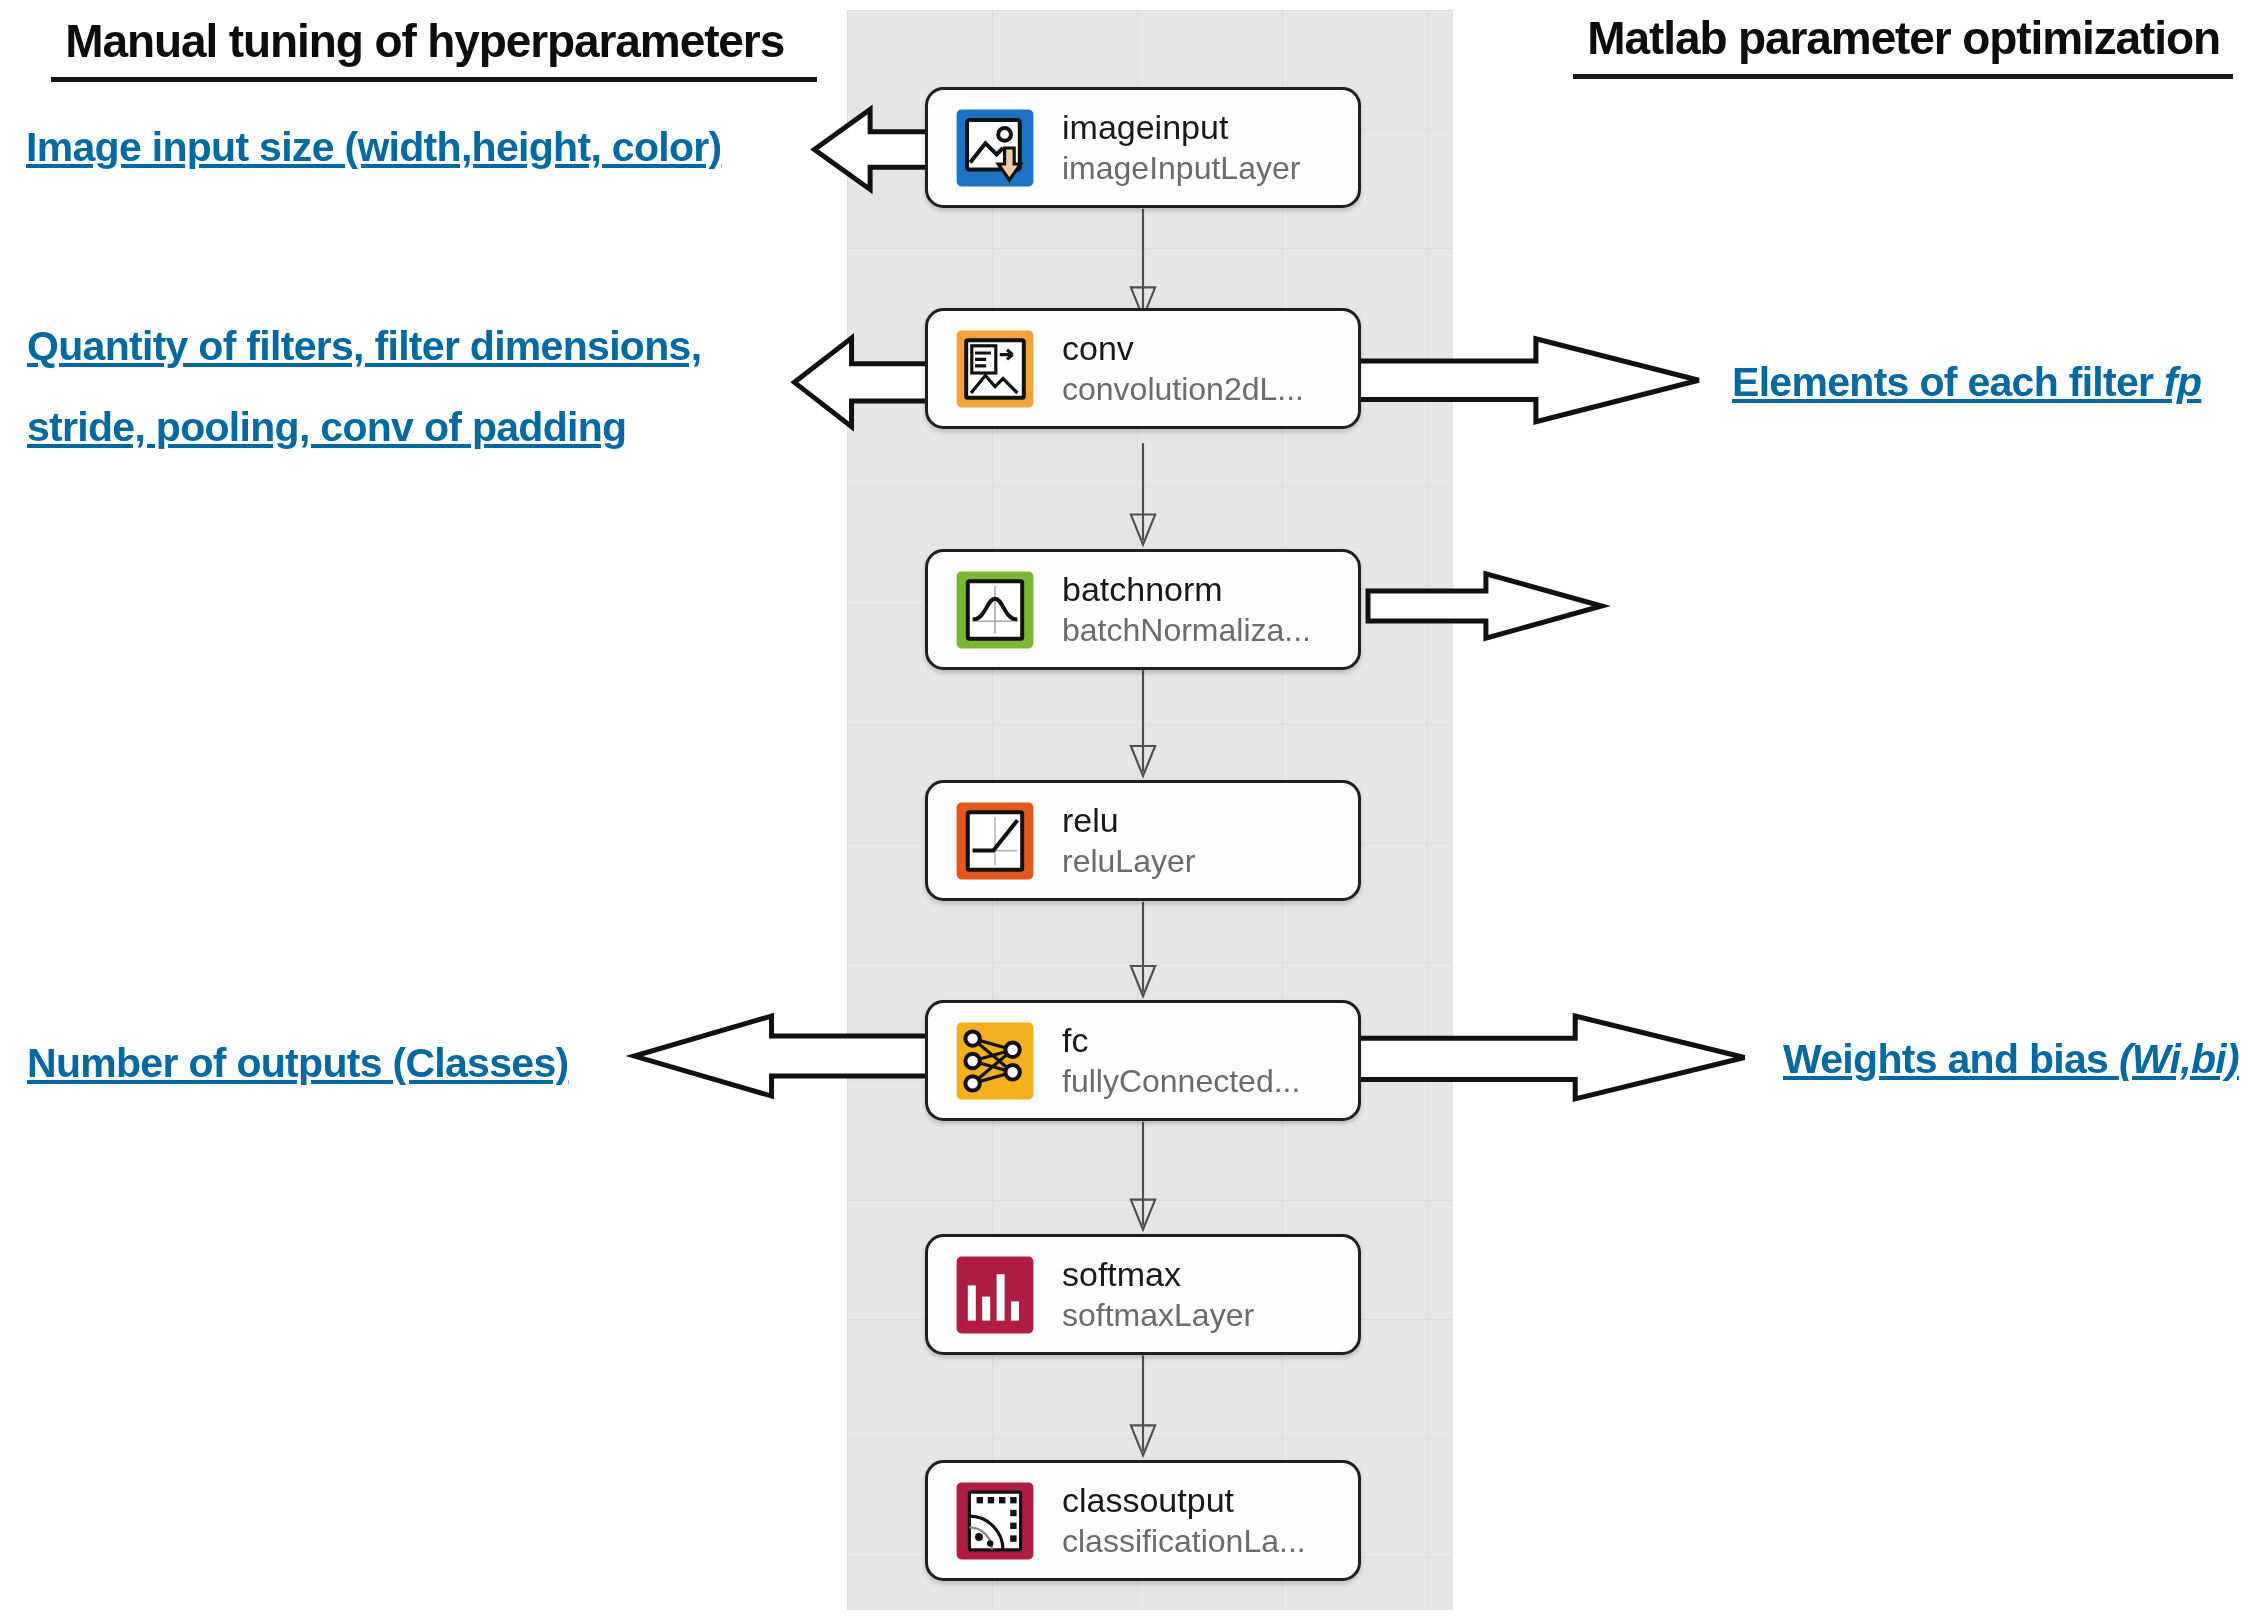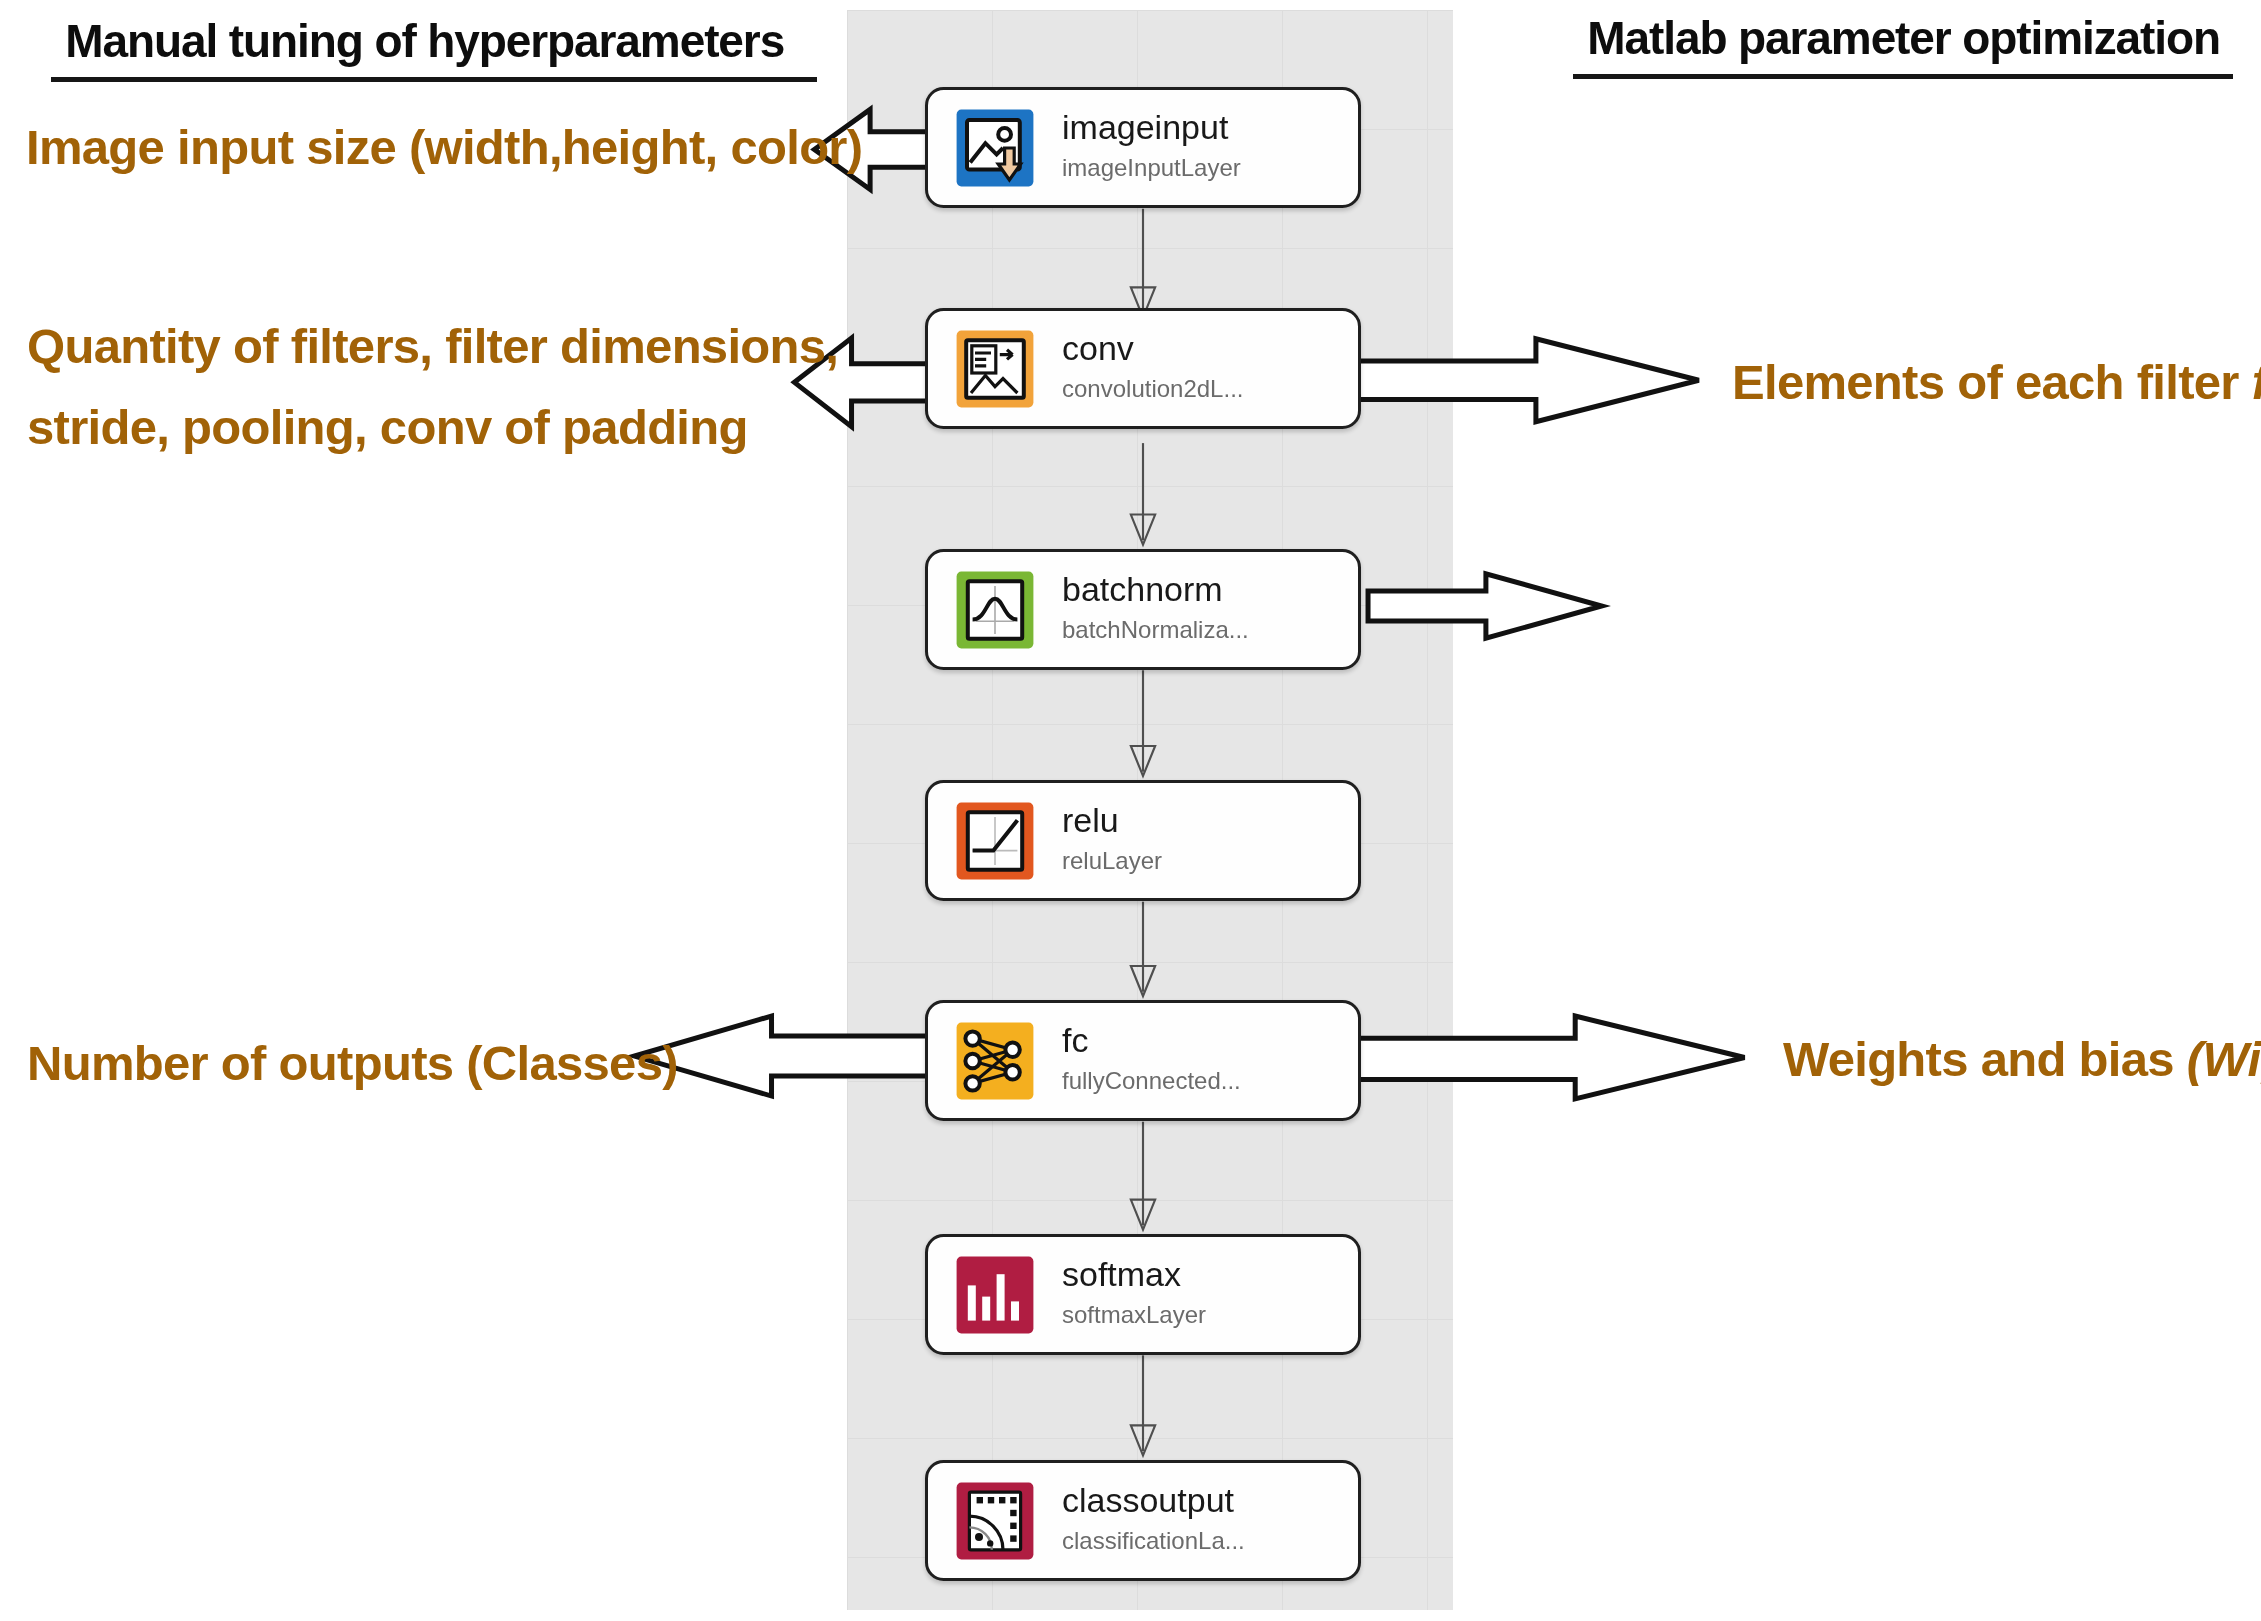--- a/index.html
+++ b/index.html
@@ -21,43 +21,43 @@
   
   .heading{
     position:absolute;font-size:46px;font-weight:700;letter-spacing:-1.1px;
     white-space:nowrap;border-bottom:5px solid #161616;padding:0 33px 8.6px 14.3px;
     z-index:4;color:#0d0d0d;
   }
   .heading-left{left:51px;top:14.3px;text-align:center;}
   .heading-right{left:1573px;top:11.4px;padding-right:13px;}
   
   .annot{
-    position:absolute;font-size:49px;font-weight:700;letter-spacing:-0.7px;
-    white-space:nowrap;line-height:81px;z-index:4;color:#a16207;
+    position:absolute;font-size:41px;font-weight:700;letter-spacing:-0.7px;
+    white-space:nowrap;line-height:81px;z-index:4;color:#0369a1;text-decoration:underline;
   }
   .annot em{font-style:italic;font-weight:700;}
   .annot-l1{left:26px;top:107px;}
   .annot-l2{left:27px;top:306px;}
   .annot-l3{left:27px;top:1023px;text-align:right;}
   .annot-r1{left:1732px;top:342px;}
   .annot-r2{left:1633px;top:567px;}
   .annot-r3{left:1783px;top:1019px;}
   
   .layer-block{
     position:absolute;left:925px;width:436px;height:121px;box-sizing:border-box;
     background:#fefefe;border:3.6px solid #1f1f1f;border-radius:18.6px;
     display:flex;align-items:center;gap:27px;padding-left:27px;
     box-shadow:0 2.1px 4.3px rgba(0,0,0,0.18);z-index:3;
   }
   .b0{top:87px}.b1{top:308px}.b2{top:549px}.b3{top:780px}
   .b4{top:1000px}.b5{top:1234px}.b6{top:1460px}
   .layer-icon{width:80px;height:80px;flex:none;}
   .layer-text{display:flex;flex-direction:column;justify-content:center;}
   .layer-name{font-size:34px;line-height:41px;color:#191919;}
-  .layer-type{font-size:24px;line-height:40px;color:#6b6b6b;}
+  .layer-type{font-size:32px;line-height:40px;color:#6b6b6b;}
 </style>
 </head>
 <body>
 
 <div class="page">
 
   <div class="canvas"></div>
 
   <div class="heading heading-left">Manual tuning of hyperparameters</div>
   <div class="heading heading-right">Matlab parameter optimization</div>

